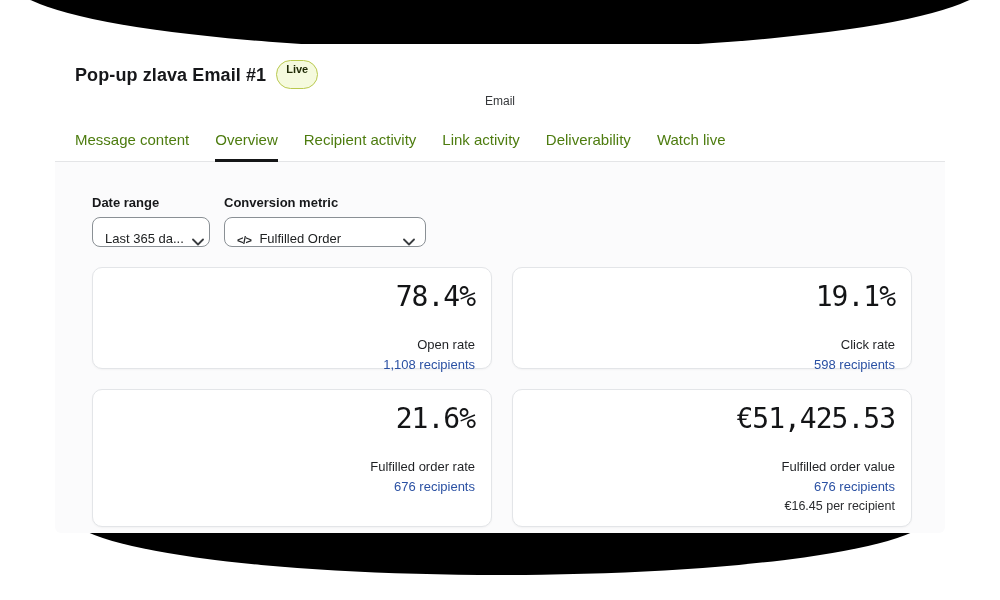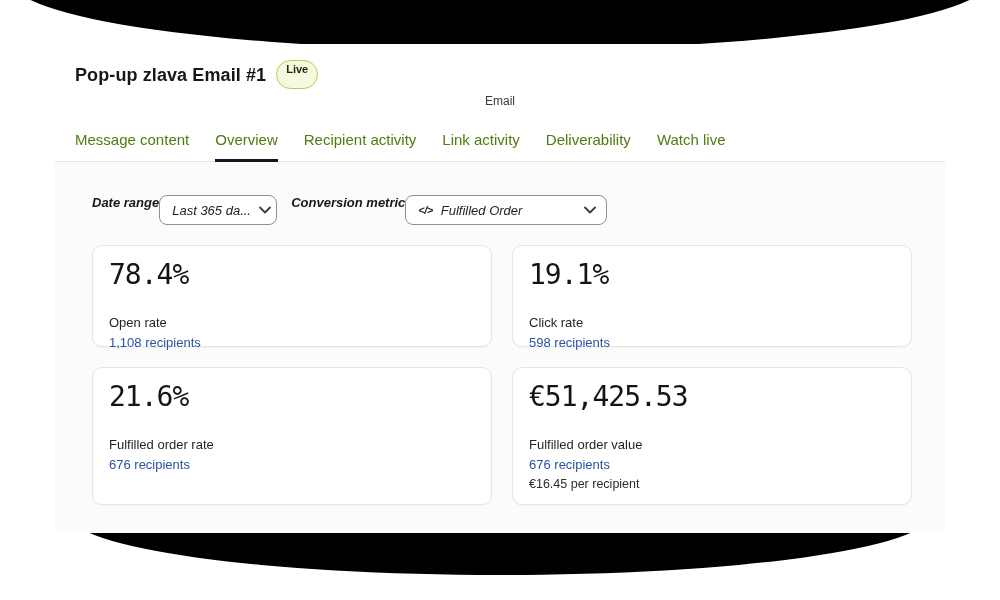--- a/index.html
+++ b/index.html
@@ -59,25 +59,25 @@
   .tab.active { border-bottom-color: #151617; }
 
   .content {
     flex: 1;
     background: #fbfbfc;
     border-radius: 0 0 6px 6px;
     padding: 33px 33px 0 37px;
   }
 
   .filters { display: flex; gap: 14px; }
-  .filter-group { display: flex; flex-direction: row; font-style: italic; }
+  .filter-group { display: flex; flex-direction: column; }
   .filter-label { font-size: 13px; font-weight: 700; color: #17181a; margin-bottom: 7px; }
   .dropdown {
     height: 30px;
-    display: flex; align-items: center;
+    display: flex; align-items: flex-end;
     background: #ffffff;
     border: 1.4px solid #8a9095;
     border-radius: 8px;
     padding: 0 10px 0 12px;
     font-size: 13px; color: #202223;
     cursor: pointer;
   }
   .dropdown.dd-date { width: 118px; }
   .dropdown.dd-metric { width: 202px; }
   .dd-text { white-space: nowrap; }
@@ -87,20 +87,21 @@
     margin-right: 8px; letter-spacing: -0.5px;
     font-family: "Liberation Sans", sans-serif;
   }
 
   .cards {
     margin-top: 20px;
     display: grid;
     grid-template-columns: 400px 400px;
     grid-template-rows: 102px 138px;
     gap: 20px;
+    text-align: right;
   }
   .card {
     background: #ffffff;
     border: 1px solid #e3e5e8;
     border-radius: 10px;
     padding: 12px 16px;
     box-shadow: 0 1px 2px rgba(20,22,26,0.04);
   }
   .metric-value {
     font-family: "DejaVu Sans Mono", monospace;

